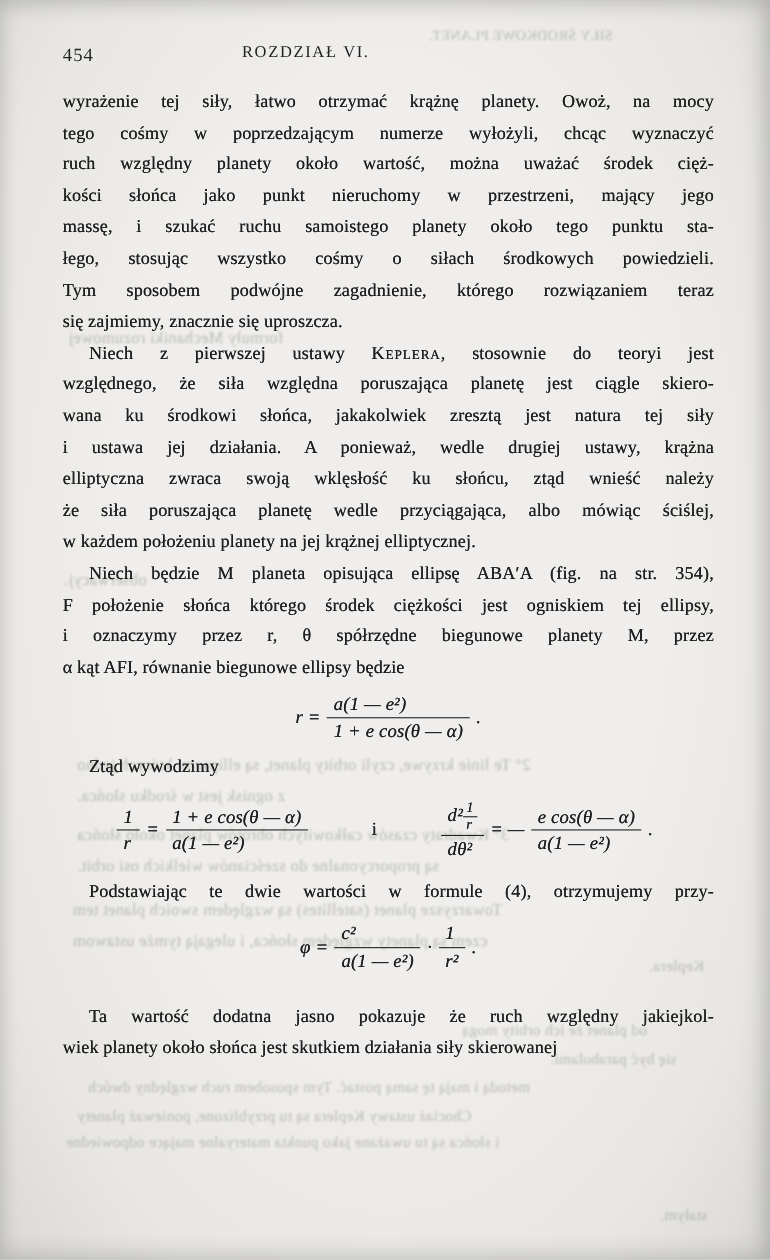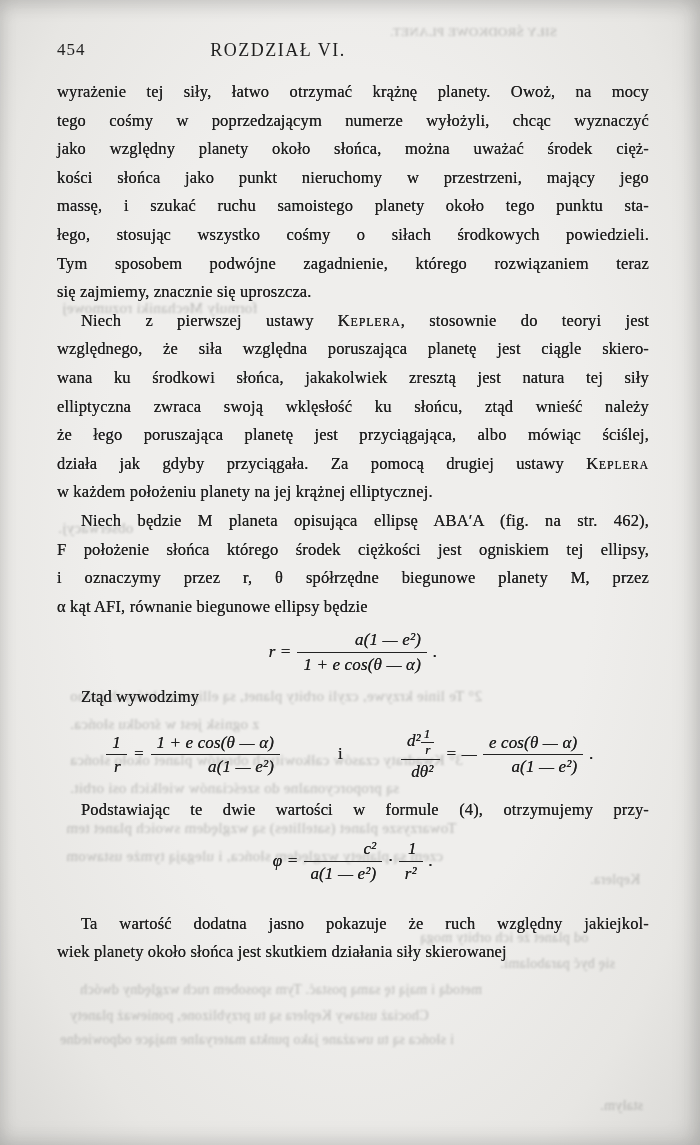--- a/index.html
+++ b/index.html
@@ -19,36 +19,36 @@
   .ghost{
     position:absolute;white-space:nowrap;
     color:#8e8e8b;opacity:.55;
     transform:scaleX(-1);
     filter:blur(1px);
     font-size:15px;letter-spacing:.3px;
   }
   .content{position:absolute;inset:0;z-index:2;}
   .runhead{position:absolute;top:40px;left:0;width:556px;height:22px;font-size:16px;}
   .pagenum{position:absolute;left:57px;top:0;font-size:17px;letter-spacing:1px;}
-  .chapter{position:absolute;left:0;right:0;text-align:center;font-size:18px;letter-spacing:1.5px;}
+  .chapter{position:absolute;left:0;right:0;text-align:center;font-size:15px;letter-spacing:1.5px;}
   .bodycol{position:absolute;top:78px;left:57px;width:592px;
     font-size:16.5px;line-height:28.6px;letter-spacing:.15px;
     text-shadow:0 0 .35px currentColor;}
   .para{margin:0;}
   .tline{text-align:justify;text-align-last:justify;font-family:Liberation Serif, serif;}
   .tline.last{text-align-last:left;}
   .para.indent .tline:first-child{text-indent:24px;}
   .sc{font-variant:small-caps;letter-spacing:.8px;}
   .derive{margin-top:8px;text-indent:24px;}
   
   .formula-block{text-align:center;font-style:italic;font-size:17px;}
   .fb1{margin-top:8px;margin-bottom:4px;}
   .fb2{margin-top:16px;margin-bottom:6px;display:flex;justify-content:center;align-items:center;gap:58px;}
   .fb3{margin-top:14px;margin-bottom:6px;}
-  .frac{display:inline-block;vertical-align:middle;text-align:right;line-height:1.25;}
+  .frac{display:inline-block;vertical-align:middle;text-align:left;line-height:1.25;}
   .frac .num{display:block;padding:0 6px 1px;}
   .frac .den{display:block;border-top:1.2px solid #222;padding:1px 6px 0;}
   .frac.mini{font-size:.78em;line-height:1.1;vertical-align:middle;}
   .frac.mini .num{padding:0 3px;}
   .frac.mini .den{padding:0 3px;border-top-width:1px;}
   .eq{display:inline-block;margin:0 6px;vertical-align:middle;}
   .dnum{display:inline-flex;align-items:flex-start;gap:1px;}
   .conj{font-style:normal;display:inline-block;}
   .fgrp{display:inline-flex;align-items:center;}
   .pmark{margin-top:14px;}
@@ -83,38 +83,38 @@
     <div class="runhead">
       <span class="pagenum">454</span>
       <span class="chapter">ROZDZIAŁ VI.</span>
     </div>
 
     <div class="bodycol">
 
       <div class="para">
           <div class="tline">wyrażenie tej siły, łatwo otrzymać krążnę planety. Owoż, na mocy</div>
           <div class="tline">tego cośmy w poprzedzającym numerze wyłożyli, chcąc wyznaczyć</div>
-          <div class="tline">jako względny planety około słońca, można uważać środek cięż-</div>
+          <div class="tline">ruch względny planety około wartość, można uważać środek cięż-</div>
           <div class="tline">kości słońca jako punkt nieruchomy w przestrzeni, mający jego</div>
           <div class="tline">massę, i szukać ruchu samoistego planety około tego punktu sta-</div>
           <div class="tline">łego, stosując wszystko cośmy o siłach środkowych powiedzieli.</div>
           <div class="tline">Tym sposobem podwójne zagadnienie, którego rozwiązaniem teraz</div>
           <div class="tline last">się zajmiemy, znacznie się uproszcza.</div>
         </div>
       <div class="para indent">
           <div class="tline"><span>Niech z pierwszej ustawy </span><span class="sc">Keplera</span><span>, stosownie do teoryi jest</span></div>
           <div class="tline">względnego, że siła względna poruszająca planetę jest ciągle skiero-</div>
           <div class="tline">wana ku środkowi słońca, jakakolwiek zresztą jest natura tej siły</div>
+          <div class="tline">i ustawa jej działania. A ponieważ, wedle drugiej ustawy, krążna</div>
           <div class="tline">elliptyczna zwraca swoją wklęsłość ku słońcu, ztąd wnieść należy</div>
-          <div class="tline">że łego poruszająca planetę jest przyciągająca, albo mówiąc ściślej,</div>
-          <div class="tline"><span>działa jak gdyby przyciągała. Za pomocą drugiej ustawy </span><span class="sc">Keplera</span></div>
+          <div class="tline">że siła poruszająca planetę wedle przyciągająca, albo mówiąc ściślej,</div>
           <div class="tline last">w każdem położeniu planety na jej krążnej elliptycznej.</div>
         </div>
       <div class="para indent">
-          <div class="tline">Niech będzie M planeta opisująca ellipsę ABA′A (fig. na str. 462),</div>
+          <div class="tline">Niech będzie M planeta opisująca ellipsę ABA′A (fig. na str. 354),</div>
           <div class="tline">F położenie słońca którego środek ciężkości jest ogniskiem tej ellipsy,</div>
           <div class="tline">i oznaczymy przez r, θ spółrzędne biegunowe planety M, przez</div>
           <div class="tline last">α kąt AFI, równanie biegunowe ellipsy będzie</div>
         </div>
 
       <div class="formula-block fb1">
         <span class="eq">r =</span><span class="frac"><span class="num">a(1 — e²)</span><span class="den">1 + e cos(θ — α)</span></span><span class="eq">.</span>
       </div>
 
       <div class="para derive"><span>Ztąd wywodzimy</span></div>

